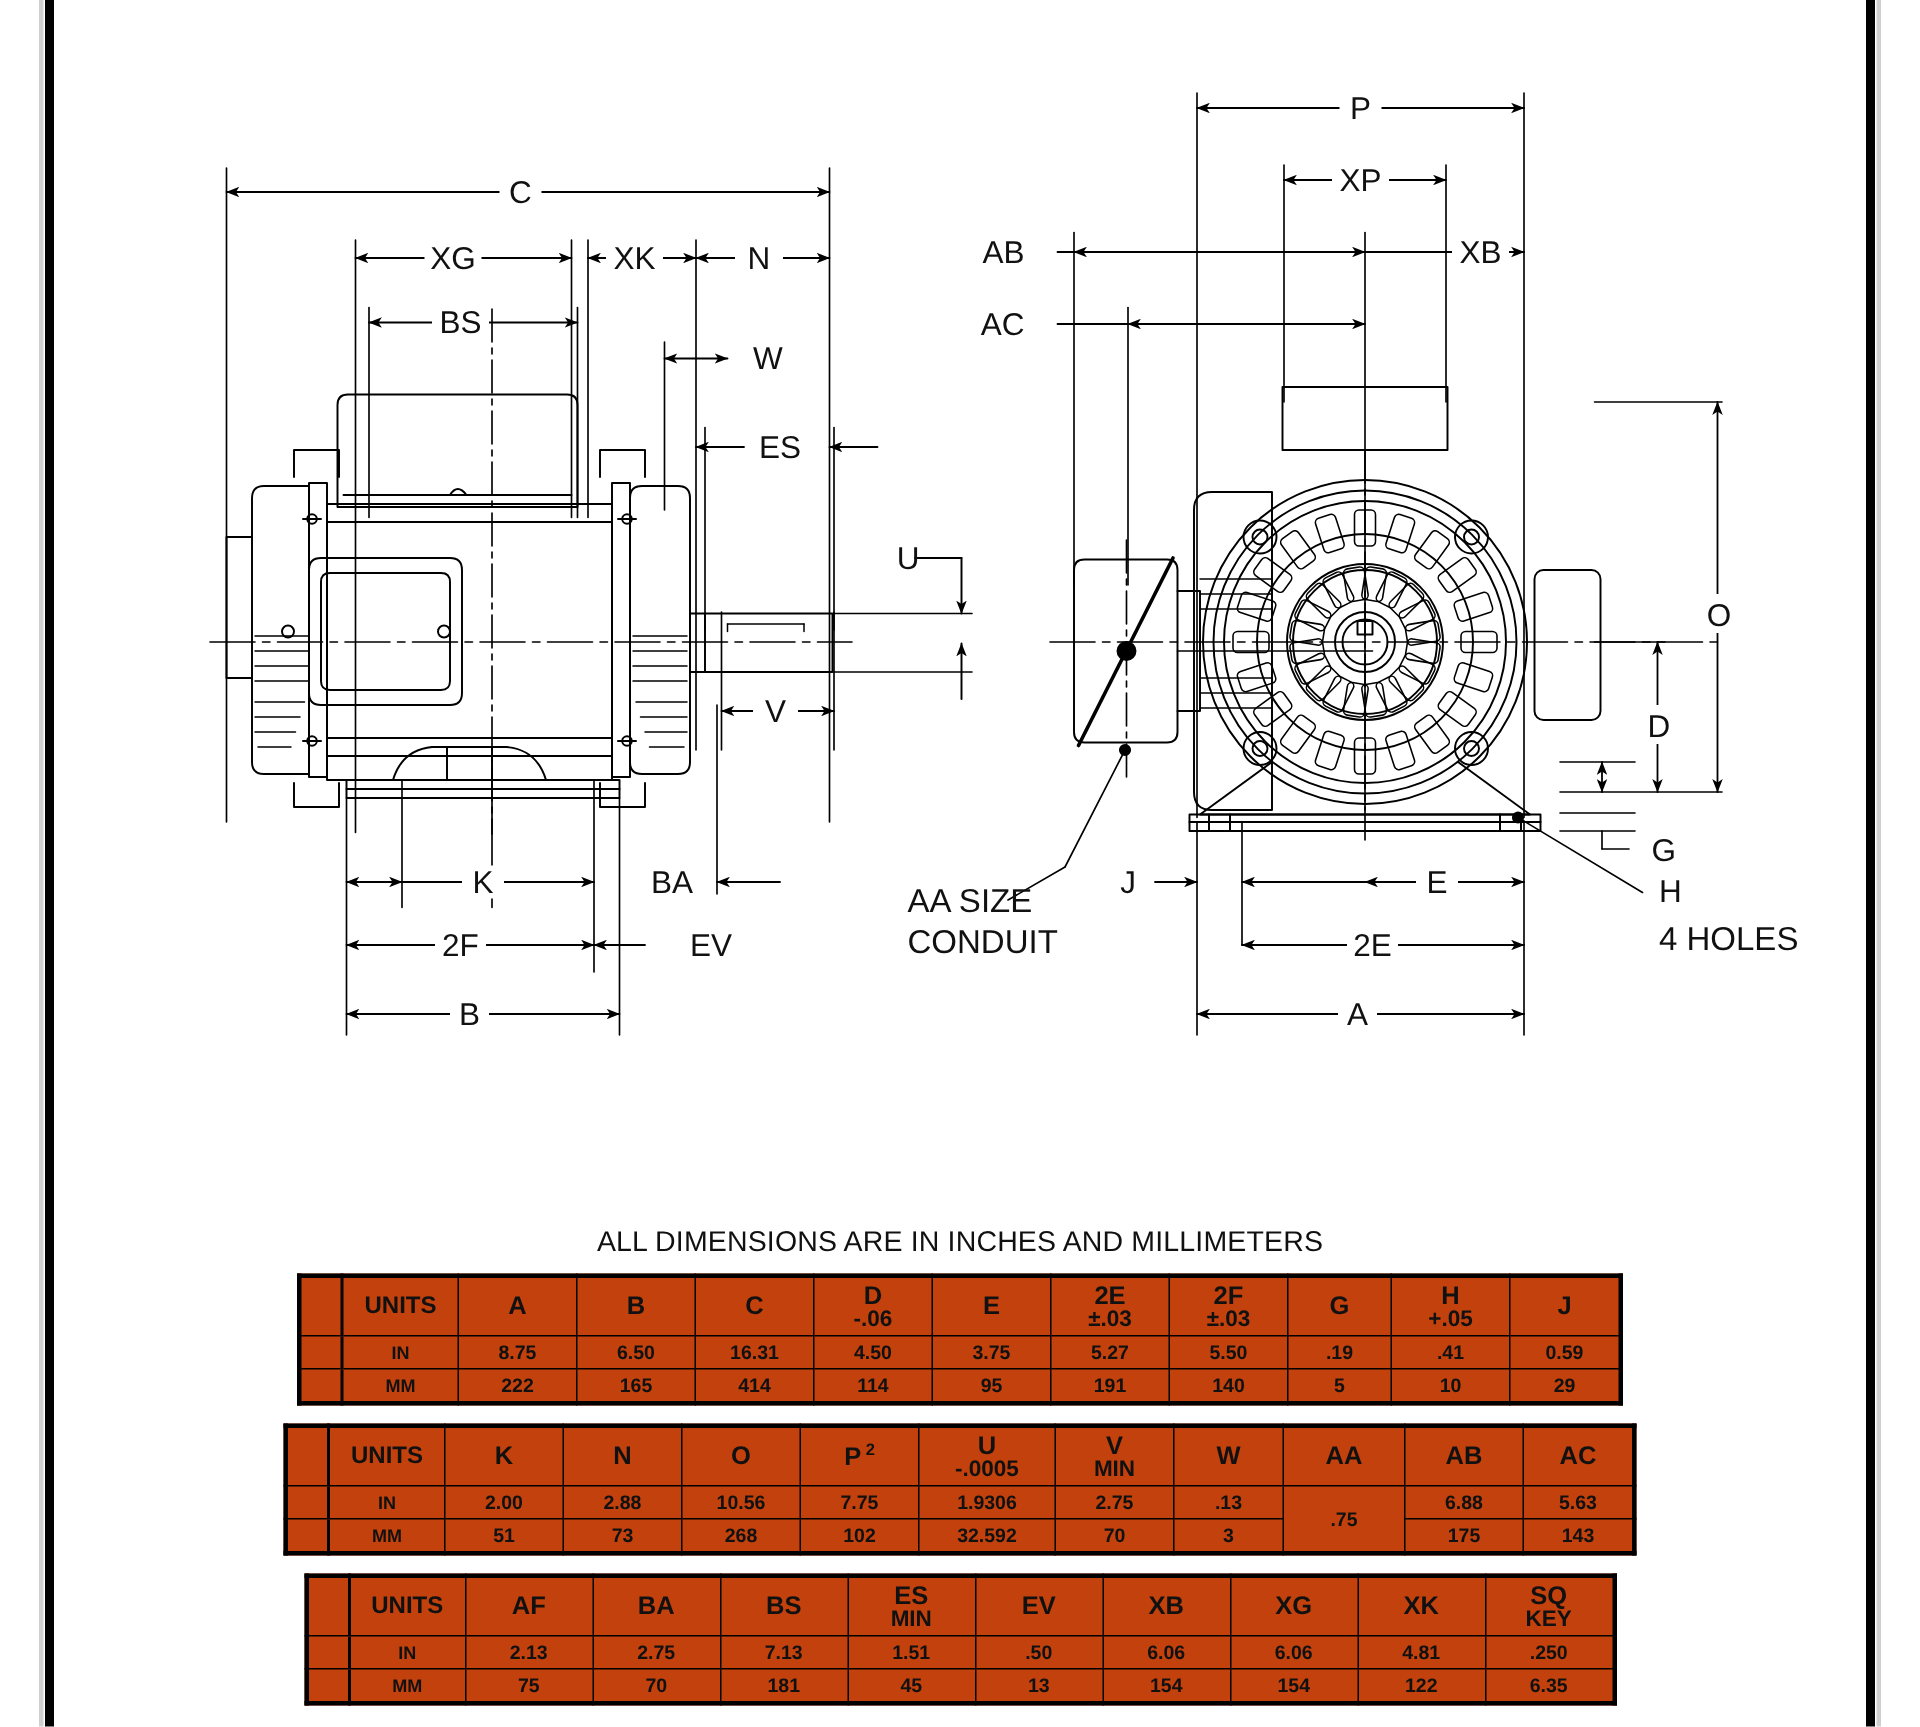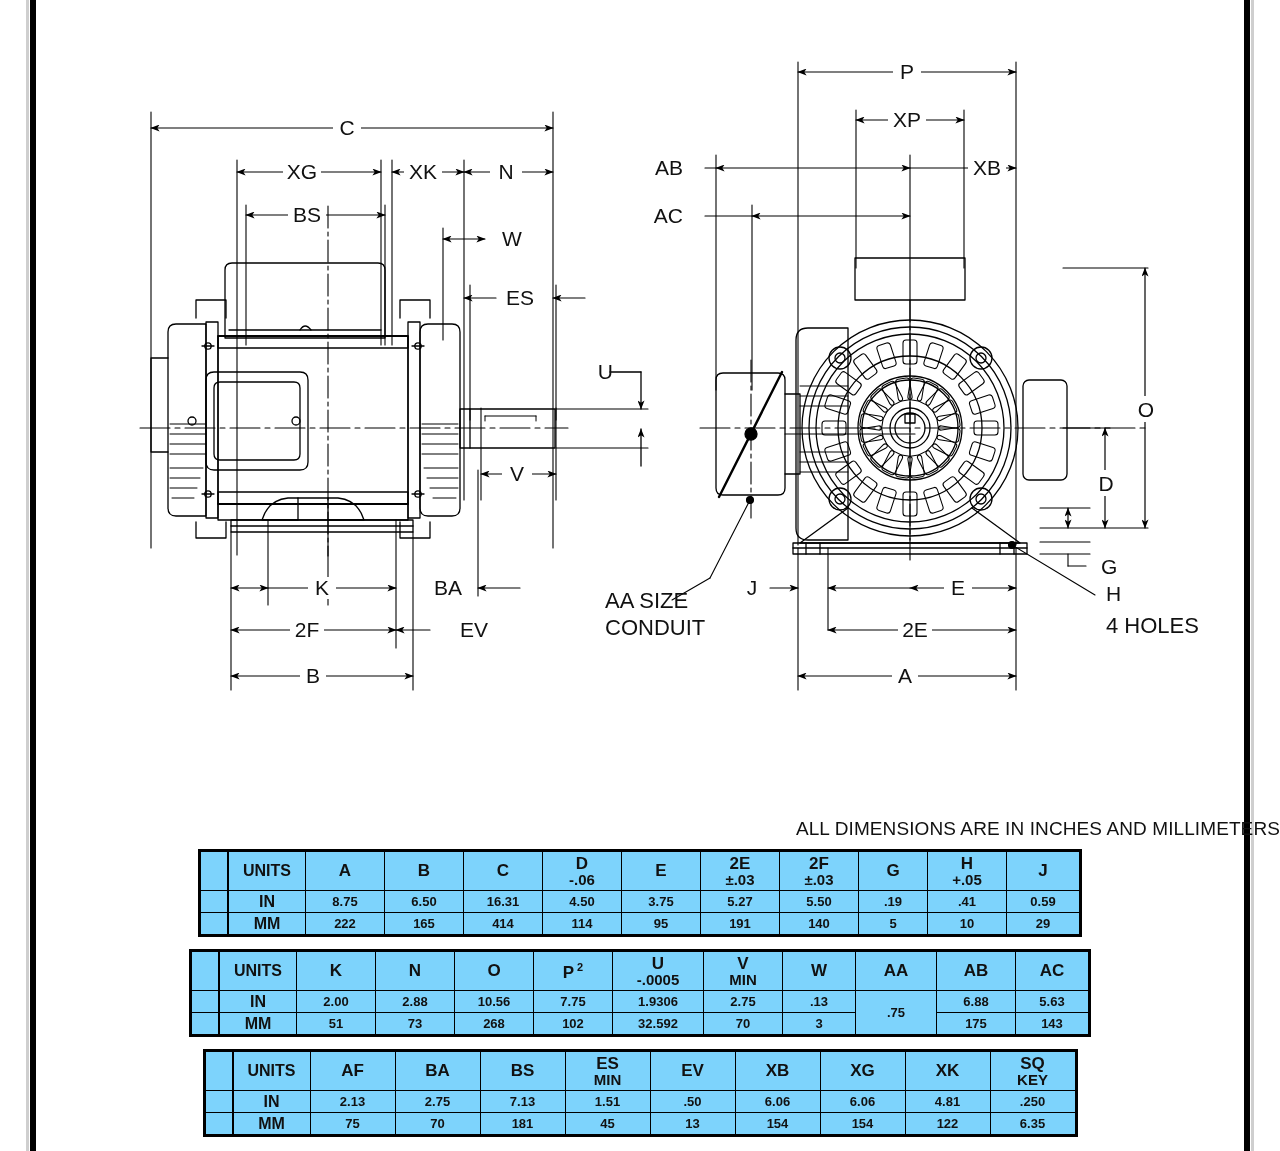--- a/index.html
+++ b/index.html
@@ -15,48 +15,48 @@
   .edge-bar.right{right:30px;}
   .edge-grey{position:absolute;top:0;bottom:0;width:3px;background:#cfcfcf;}
   .edge-grey.left{left:26px;}
   .edge-grey.right{right:26px;}
 
   svg.draw{position:absolute;left:0;top:0;width:1280px;height:800px;overflow:visible;}
 
   
   #tables{position:absolute;left:0;top:818px;width:1280px;}
   .tbl-title{
-    text-align:right;font-size:19px;letter-spacing:.1px;
+    text-align:center;font-size:19px;letter-spacing:.1px;
     font-family:"Liberation Sans", sans-serif;color:#111;
     margin:0 0 9px 0;
   }
   .tbl-wrap{display:flex;justify-content:center;margin-bottom:12px;}
   table.dim{
     border-collapse:collapse;
     border:3px solid #000;
-    background:#7dd3fc;
+    background:#c2410c;
     font-family:"Liberation Sans", sans-serif;
     table-layout:fixed;
   }
   table.dim td,table.dim th{
     border:1px solid #000;
     text-align:center;vertical-align:middle;
     padding:0;
     font-weight:bold;
     color:#111;
   }
   table.dim .pad{width:26px;border-right:2px solid #000;}
   table.dim thead th{
     height:38px;font-size:17px;line-height:1.02;
   }
   table.dim thead th.units{width:76px;font-size:16px;}
   table.dim tbody td{
     height:21px;font-size:13px;
   }
-  table.dim tbody td.unitcell{font-size:16px;}
+  table.dim tbody td.unitcell{font-size:12px;}
   .sub{display:block;font-size:15px;line-height:1.0;}
   .sup{font-size:11px;vertical-align:super;margin-left:3px;}
   .hdr-two{display:flex;flex-direction:column;justify-content:center;line-height:1.04;}
 </style>
 </head>
 <body>
 
 <div id="sheet">
 
   <div class="edge-grey left"></div>

